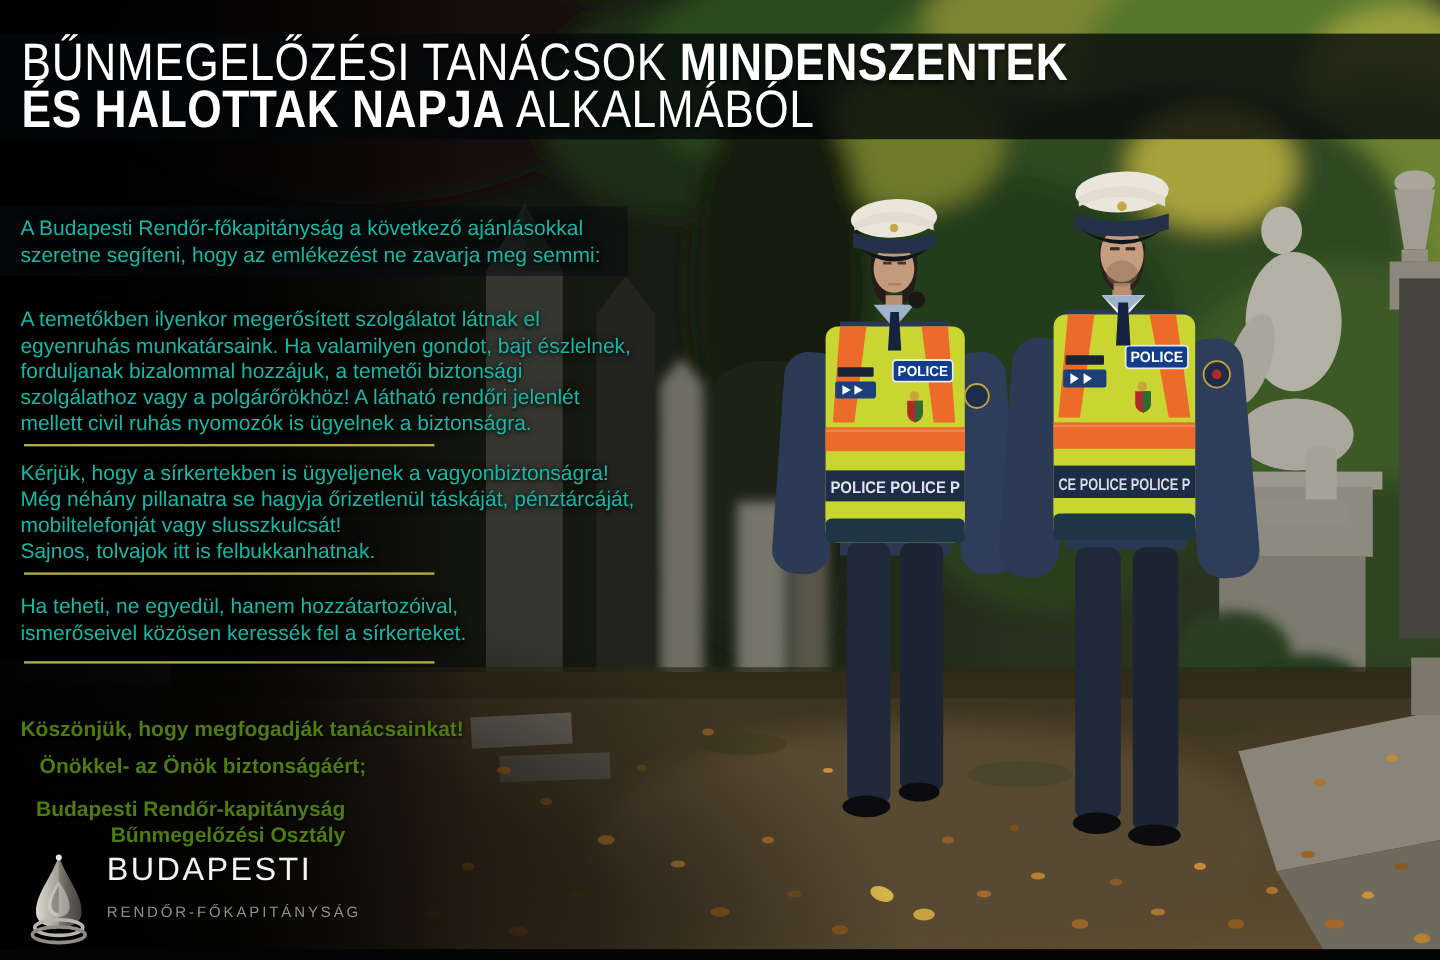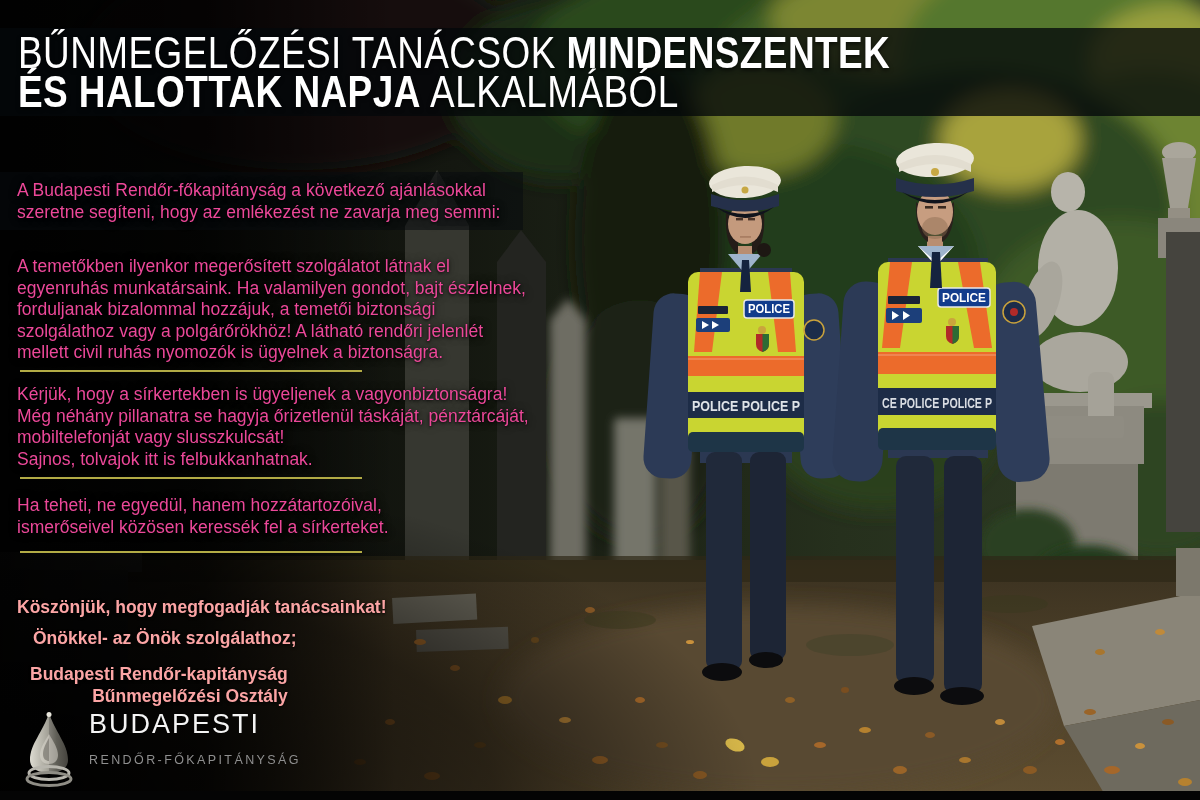--- a/index.html
+++ b/index.html
@@ -11,31 +11,31 @@
   
   .title-band{position:absolute;left:0;top:28px;width:1200px;height:88px;background:rgba(4,8,10,0.78);}
   .title{
     position:absolute;left:18px;top:33px;color:#ffffff;font-size:44px;line-height:39px;
     font-weight:400;white-space:nowrap;transform:scaleX(0.84);transform-origin:left top;
     text-shadow:0 2px 5px rgba(0,0,0,0.65);letter-spacing:0.5px;
   }
   .title b{font-weight:700;}
   
   .txt{
-    position:absolute;color:#ec4899;font-size:17.5px;line-height:21.5px;
+    position:absolute;color:#14b8a6;font-size:17.5px;line-height:21.5px;
     white-space:pre-line;text-shadow:0 1px 3px rgba(0,0,0,0.9), 0 0 8px rgba(0,0,0,0.5);
   }
   .intro-box{position:absolute;left:0;top:172px;width:523px;height:58px;background:rgba(8,11,14,0.55);}
   .intro{left:17px;top:180px;}
   .p-patrol{left:17px;top:256px;}
   .p-valuables{left:17px;top:384px;}
   .p-together{left:17px;top:495px;}
   .divider{position:absolute;left:20px;width:342px;height:2px;background:#b2ab45;}
   .d1{top:370px;} .d2{top:477px;} .d3{top:551px;}
-  .bold-line{position:absolute;color:#fca5a5;font-size:17.5px;font-weight:700;
+  .bold-line{position:absolute;color:#4d7c0f;font-size:17.5px;font-weight:700;
     text-shadow:0 1px 3px rgba(0,0,0,0.95);white-space:pre-line;line-height:22px;}
   .thanks{left:17px;top:596px;}
   .motto{left:33px;top:627px;}
   .department{left:30px;top:663px;text-align:right;}
   
   .logo{position:absolute;left:22px;top:710px;display:flex;align-items:flex-start;gap:13px;}
   .logo-text .name{color:#f4f4f4;font-size:27px;letter-spacing:2px;font-weight:400;line-height:28px;}
   .logo-text .sub{color:#8f8f8f;font-size:12.5px;letter-spacing:2.4px;font-weight:400;margin-top:15px;}
   .bottom-bar{position:absolute;left:0;top:791px;width:1200px;height:9px;background:#040404;}
   svg text{font-family:"Liberation Sans",sans-serif;}
@@ -321,21 +321,21 @@
 Még néhány pillanatra se hagyja őrizetlenül táskáját, pénztárcáját,
 mobiltelefonját vagy slusszkulcsát!
 Sajnos, tolvajok itt is felbukkanhatnak.</div>
 
   <div class="divider d2"></div>
   <div class="txt p-together">Ha teheti, ne egyedül, hanem hozzátartozóival,
 ismerőseivel közösen keressék fel a sírkerteket.</div>
   <div class="divider d3"></div>
 
   <div class="bold-line thanks">Köszönjük, hogy megfogadják tanácsainkat!</div>
-  <div class="bold-line motto">Önökkel- az Önök szolgálathoz;</div>
+  <div class="bold-line motto">Önökkel- az Önök biztonságáért;</div>
   <div class="bold-line department">Budapesti Rendőr-kapitányság
 Bűnmegelőzési Osztály</div>
 
   <div class="logo">
     <svg width="54" height="78" viewBox="0 0 54 78">
       <path d="M27,3 C21,22 8,34 8,50 C8,59 17,63 27,63 C37,63 46,59 46,50 C46,34 33,22 27,3 Z" fill="url(#metal)"></path>
       <path d="M27,3 C33,22 46,34 46,50 C46,59 37,63 27,63 Z" fill="#000000" opacity="0.18"></path>
       <path d="M27,24 C23,31 18,38 18,45 C18,51 22,54 27,54 C32,54 36,51 36,45 C36,38 31,31 27,24 Z" fill="#d8d6cc" opacity="0.55"></path>
       <path d="M27,28 C24,33 21,39 21,44 C21,49 24,51 27,51 Z" fill="#6a6860" opacity="0.6"></path>
       <ellipse cx="27" cy="63" rx="20" ry="6.5" fill="none" stroke="#b8b6ae" stroke-width="3"></ellipse>

